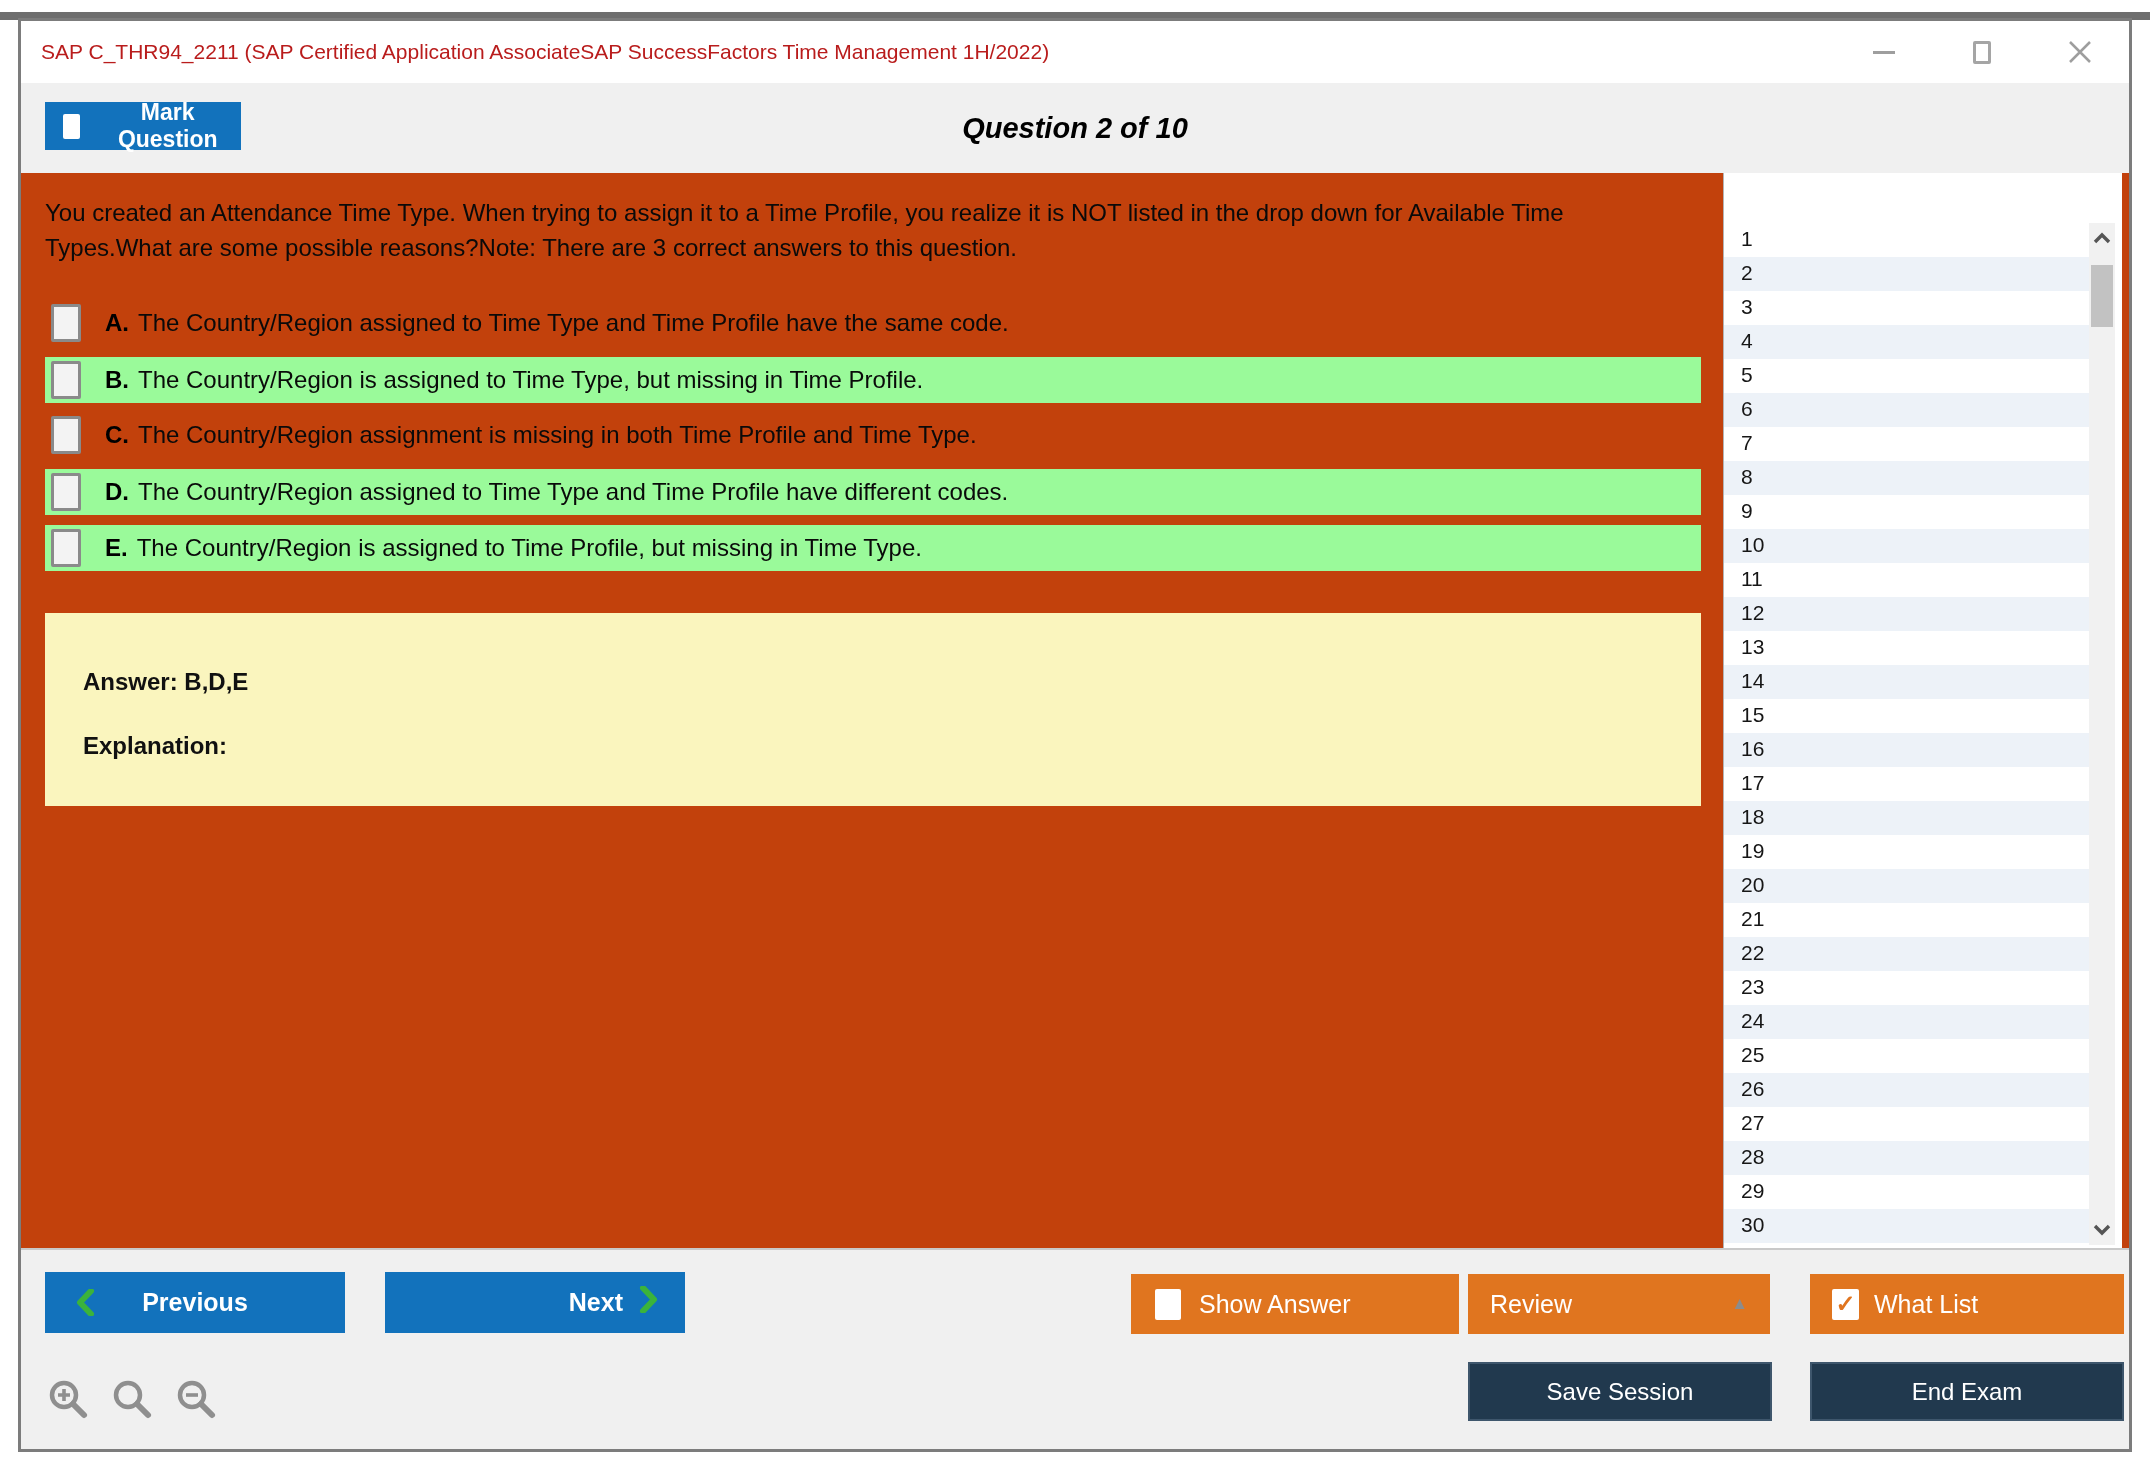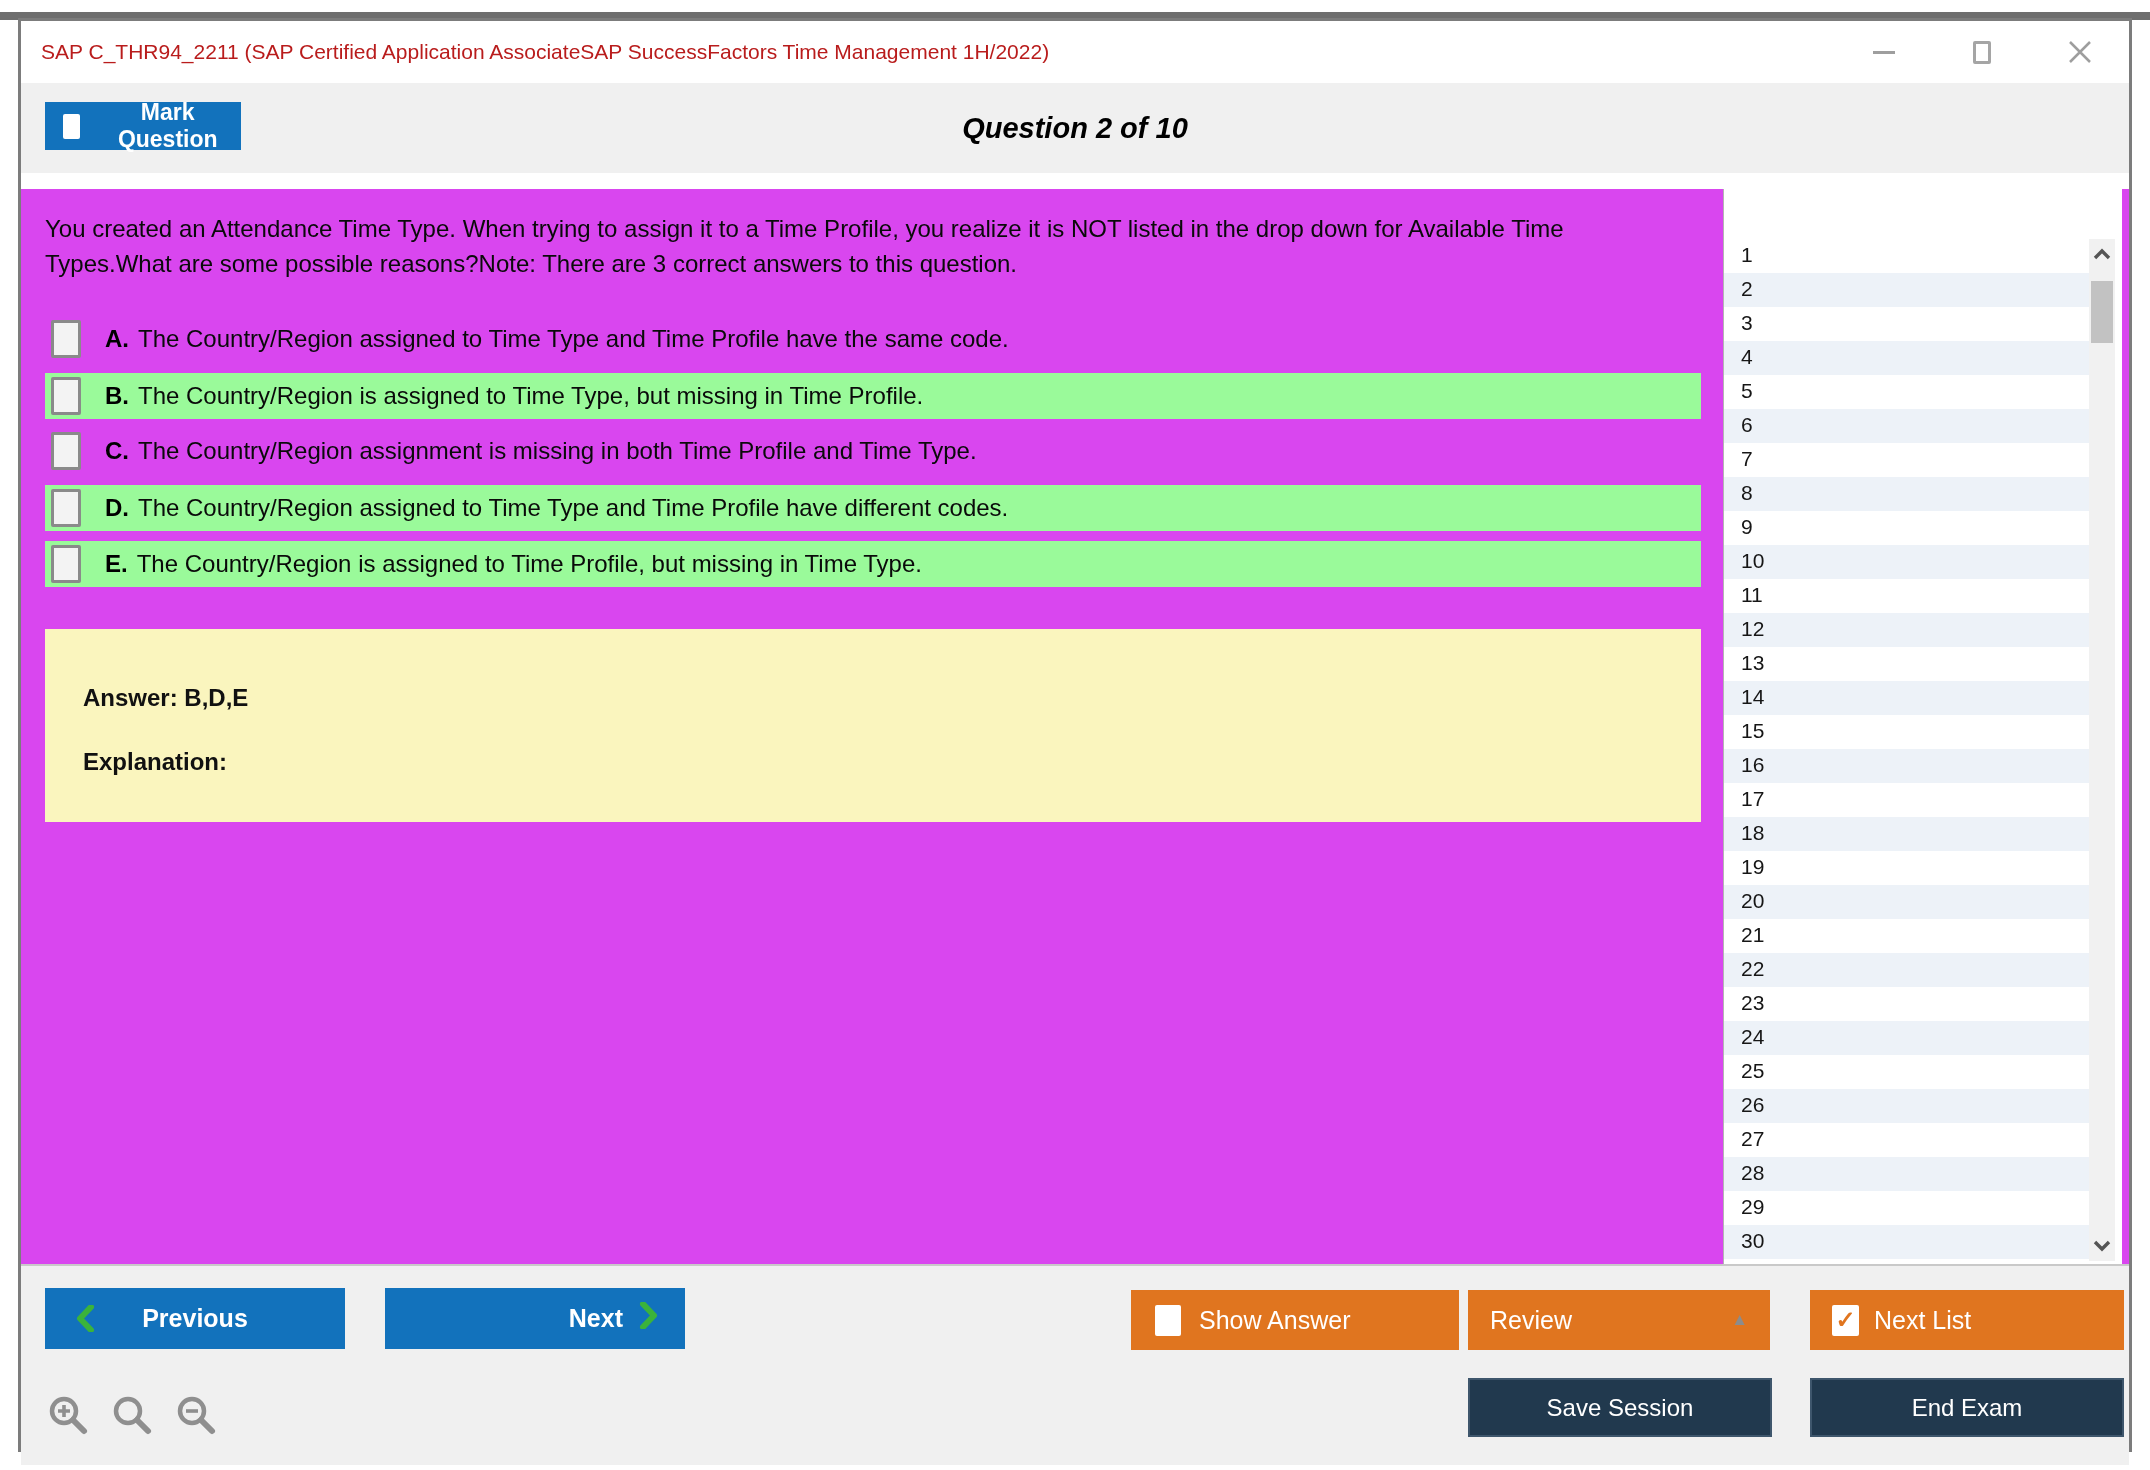--- a/index.html
+++ b/index.html
@@ -20,21 +20,21 @@
   .wc-close svg { display:block; }
 
   
   .headerband { position:relative; height:90px; background:#f0f0f0; }
   .mark-btn { position:absolute; left:24px; top:19px; width:196px; height:48px; background:#1272bc; border:none; display:flex; align-items:center; gap:14px; padding-left:18px; cursor:pointer; }
   .mark-check { width:19px; height:25px; background:#ffffff; border-radius:2px; }
   .mark-label { color:#ffffff; font-weight:bold; font-size:23px; }
   .q-counter { position:absolute; left:0; right:0; top:0; height:90px; display:flex; align-items:center; justify-content:center; font-size:29px; font-weight:bold; color:#000;font-style:italic; }
 
   
-  .main { position:relative; height:1075px; background:#d946ef;margin-top:16px; }
+  .main { position:relative; height:1075px; background:#c2410c; }
   .q-text { position:absolute; left:24px; top:22px; width:1645px; font-size:24px; line-height:35px; color:#0a0a0a; }
 
   .options { position:absolute; left:24px; top:128px; width:1656px; }
   .option-row { display:flex; align-items:center; height:44px; margin-bottom:12px; background:transparent; }
   .option-row.highlight { background:#9afa9a; height:46px; margin-bottom:10px; }
   .opt-checkbox { flex:0 0 auto; width:30px; height:38px; margin-left:6px; background:#f3f3f3; border:3px solid #8a8a8a; border-radius:2px; cursor:pointer; }
   .opt-letter { margin-left:24px; font-size:24px; font-weight:bold; color:#000; white-space:pre; }
   .opt-text { margin-left:9px; font-size:24px; color:#0a0a0a; }
 
   .answerbox { position:absolute; left:24px; top:440px; width:1656px; height:193px; background:#faf5be; }
@@ -283,21 +283,21 @@
 
       <button class="btn btn-orange btn-show-answer">
         <span class="sq-unchecked"></span>
         <span>Show Answer</span>
       </button>
 
       <button class="btn btn-orange btn-show-list">
         <span class="sq-checked">
             <span>✓</span>
           </span>
-        <span>Next List</span>
+        <span>What List</span>
       </button>
 
       <button class="btn btn-navy btn-save">
         <span>Save Session</span>
       </button>
 
       <button class="btn btn-navy btn-end">
         <span>End Exam</span>
       </button>
 

